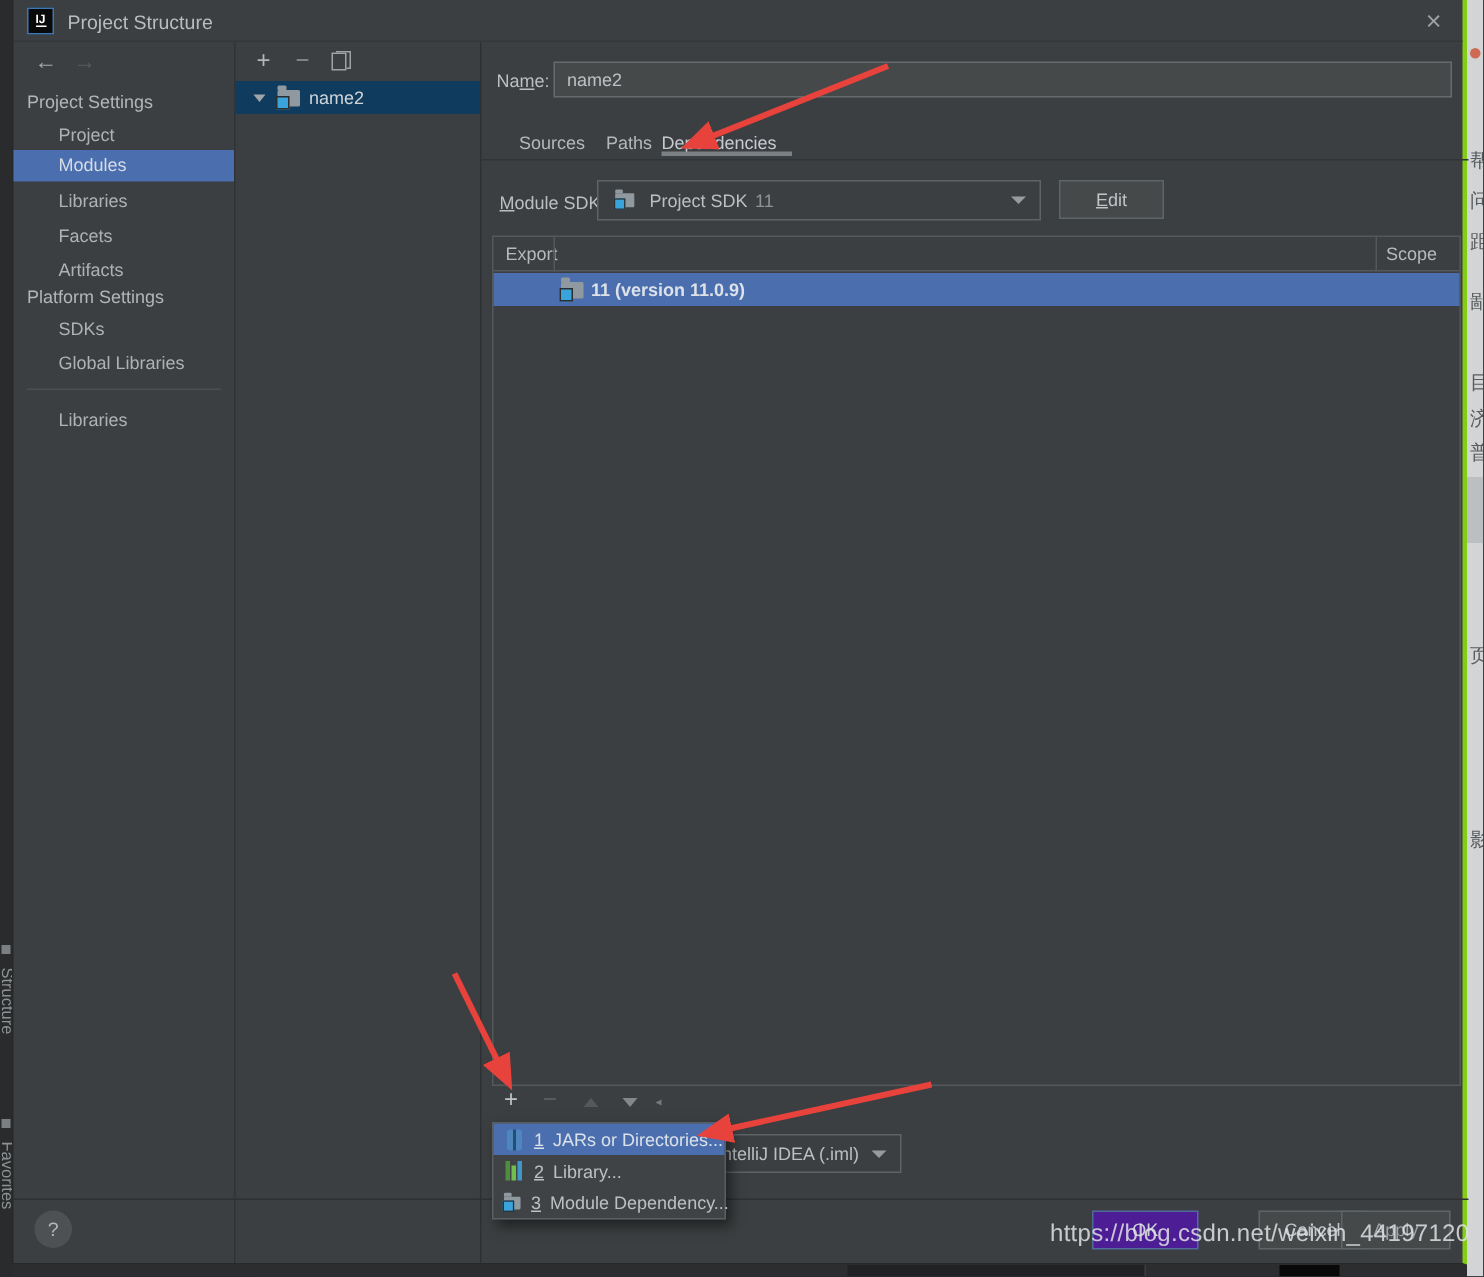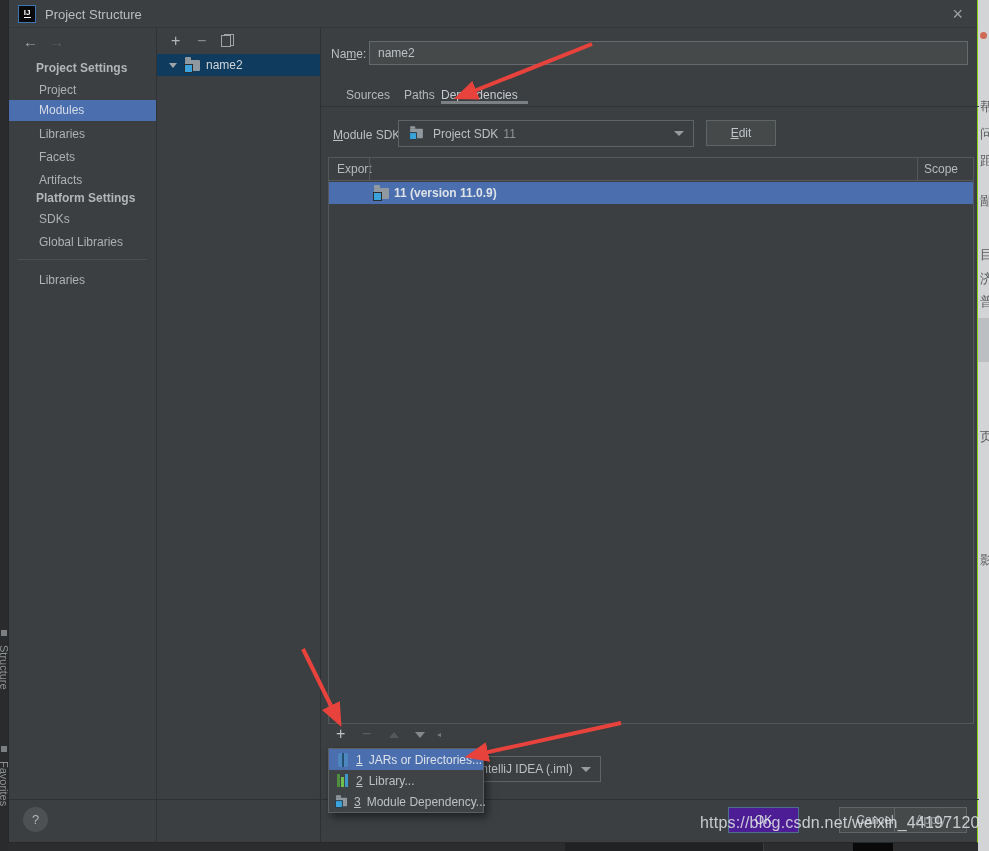--- a/index.html
+++ b/index.html
@@ -19,33 +19,33 @@
   .stripe-ico { position:absolute; left:1px; width:6px; height:6px; background:#7c7f81; }
   .edge-right { position:absolute; right:0; top:0; width:11px; height:851px; background:#d2d4d5; overflow:hidden; z-index:0; }
   .edge-right .cjk { position:absolute; left:2px; font-size:13px; color:#5a5d5f; font-family:"DejaVu Sans", sans-serif; }
   .edge-right .dot { position:absolute; left:2px; top:32px; width:7px; height:7px; border-radius:50%; background:#cf6a55; }
   .edge-right .blk { position:absolute; left:0; top:318px; width:11px; height:44px; background:#bcbfc1; }
   .edge-bottom { position:absolute; left:8px; top:843px; width:970px; height:8px; background:#2b2d2e; overflow:hidden; z-index:0; }
   .edge-bottom .seg { position:absolute; top:0; height:8px; }
 
   
   .dialog { position:absolute; left:8px; top:0; width:970px; height:843px; background:#3c3f41;
-            border-left:1px solid #26282a; border-right:1px solid #84cc16; border-bottom:1px solid #26282a; z-index:1; }
+            border-left:1px solid #26282a; border-right:3px solid #84cc16; border-bottom:1px solid #26282a; z-index:1; }
 
   .titlebar { position:absolute; left:0; top:0; width:100%; height:28px; border-bottom:1px solid #353839; }
   .logo { position:absolute; left:9px; top:5px; width:18px; height:18px; background:#0a0a0a; border:1px solid #3d77b5;
           color:#fff; font-weight:bold; font-size:8px; text-align:center; line-height:14px; }
   .logo i { display:block; width:7px; height:1px; background:#fff; margin:-3px auto 0; }
   .title-text { position:absolute; left:36px; top:7px; font-size:13px; color:#b9bdc0; }
   .close-x { position:absolute; right:14px; top:2px; font-size:18px; color:#9fa2a4; cursor:pointer; line-height:24px; }
 
   
   .sidebar { position:absolute; left:0; top:28px; width:147px; bottom:0; }
   .nav-glyph { position:absolute; top:5px; font-size:15px; }
-  .side-header { position:absolute; left:27px; font-weight:bold; font-size:12px; color:#b2b6b9; }
+  .side-header { position:absolute; left:9px; font-weight:normal; font-size:12px; color:#b2b6b9; }
   .side-item { position:absolute; left:0; width:147px; height:21px; line-height:21px; padding-left:30px; color:#aeb2b5; cursor:pointer; }
   .side-item.sel { background:#4b6eaf; color:#d5dce5; }
   .side-div { position:absolute; left:9px; width:129px; height:1px; background:#4c4f51; }
 
   
   .treepanel { position:absolute; left:147px; top:28px; width:165px; bottom:0; border-left:1px solid #303335; border-right:1px solid #2e3133; }
   .tb-glyph { position:absolute; top:3px; font-size:16px; line-height:20px; }
   .icon-copy { position:absolute; top:6px; width:13px; height:13px; }
   .icon-copy:before { content:""; position:absolute; right:0; top:0; width:8px; height:10px; border:1px solid #a0a3a5; }
   .icon-copy:after  { content:""; position:absolute; left:0; bottom:0; width:8px; height:10px; border:1px solid #a0a3a5; background:#3c3f41; }

